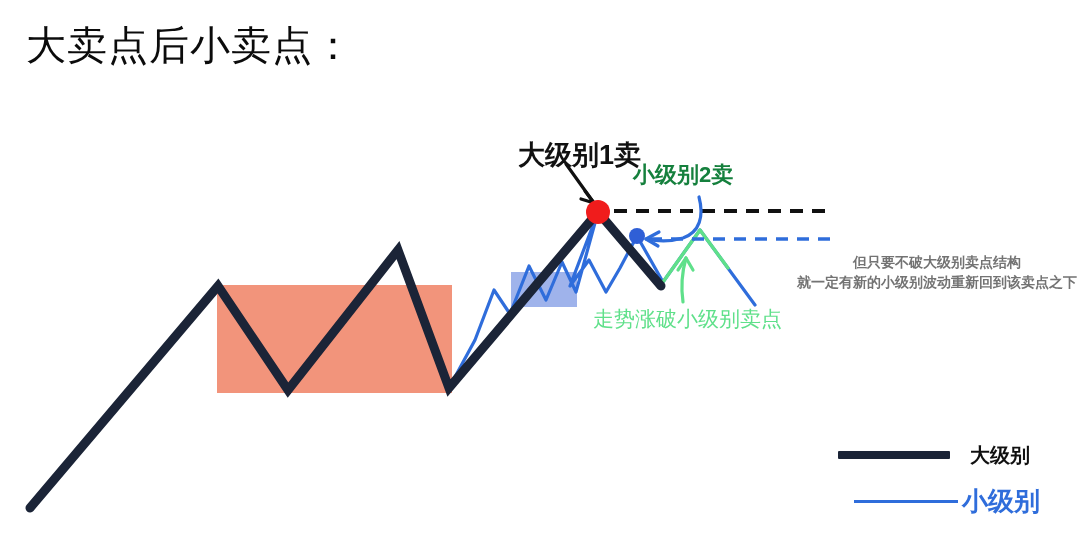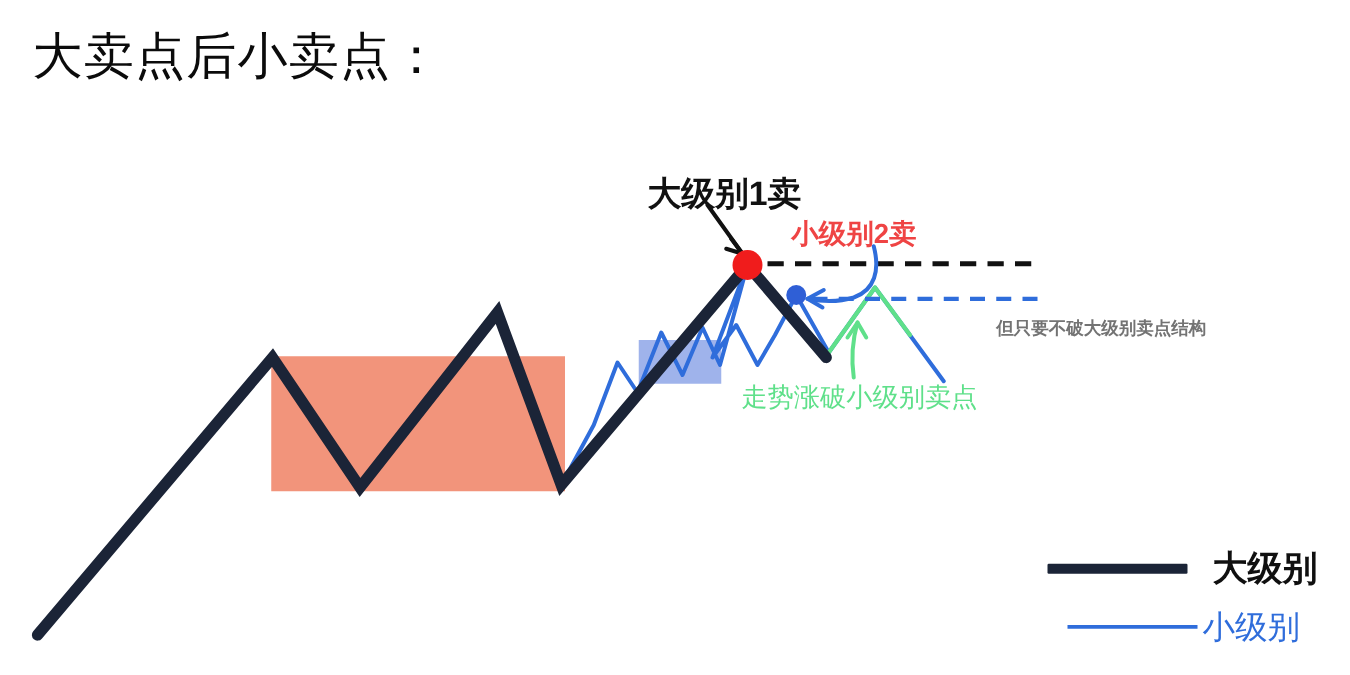--- a/index.html
+++ b/index.html
@@ -39,24 +39,24 @@
   }
   #label-big-sell {
     left: 518px;
     top: 140px;
     font-size: 27px;
     font-weight: 700;
     color: #111111;
   }
   #label-small-sell2 {
     left: 633px;
-    top: 174px;
+    top: 162px;
     font-size: 22px;
     font-weight: 700;
-    color: #ef4444;
+    color: #15803d;
   }
   #label-break {
     left: 593px;
     top: 307px;
     font-size: 21px;
     font-weight: 400;
     color: #5fe08a;
   }
   #note-block {
     left: 797px;
@@ -90,28 +90,28 @@
     background: #1b2437;
     border-radius: 1px;
   }
   .legend-line-minor {
     width: 104px;
     height: 3px;
     background: #2f6ddb;
     margin-left: 16px;
   }
   .legend-text-major {
-    font-size: 28px;
+    font-size: 20px;
     font-weight: 700;
     color: #101010;
     margin-left: 12px;
   }
   .legend-text-minor {
     font-size: 26px;
-    font-weight: 400;
+    font-weight: 700;
     color: #2f6ddb;
     margin-left: 4px;
   }
 </style>
 </head>
 <body>
 
 <div id="stage">
 
   <svg id="chart-svg" viewBox="0 0 1080 540">
@@ -147,20 +147,21 @@
   <div class="lbl" id="page-title">大卖点后小卖点：</div>
 
   <div class="lbl" id="label-big-sell">大级别1卖</div>
 
   <div class="lbl" id="label-small-sell2">小级别2卖</div>
 
   <div class="lbl" id="label-break">走势涨破小级别卖点</div>
 
   <div class="lbl" id="note-block">
     <div>但只要不破大级别卖点结构</div>
+    <div>就一定有新的小级别波动重新回到该卖点之下</div>
   </div>
 
   <div id="legend">
     <div class="legend-row">
       <span class="legend-swatch-wrap">
         <span class="legend-line-major"></span>
       </span>
       <span class="legend-text-major">大级别</span>
     </div>
     <div class="legend-row">

